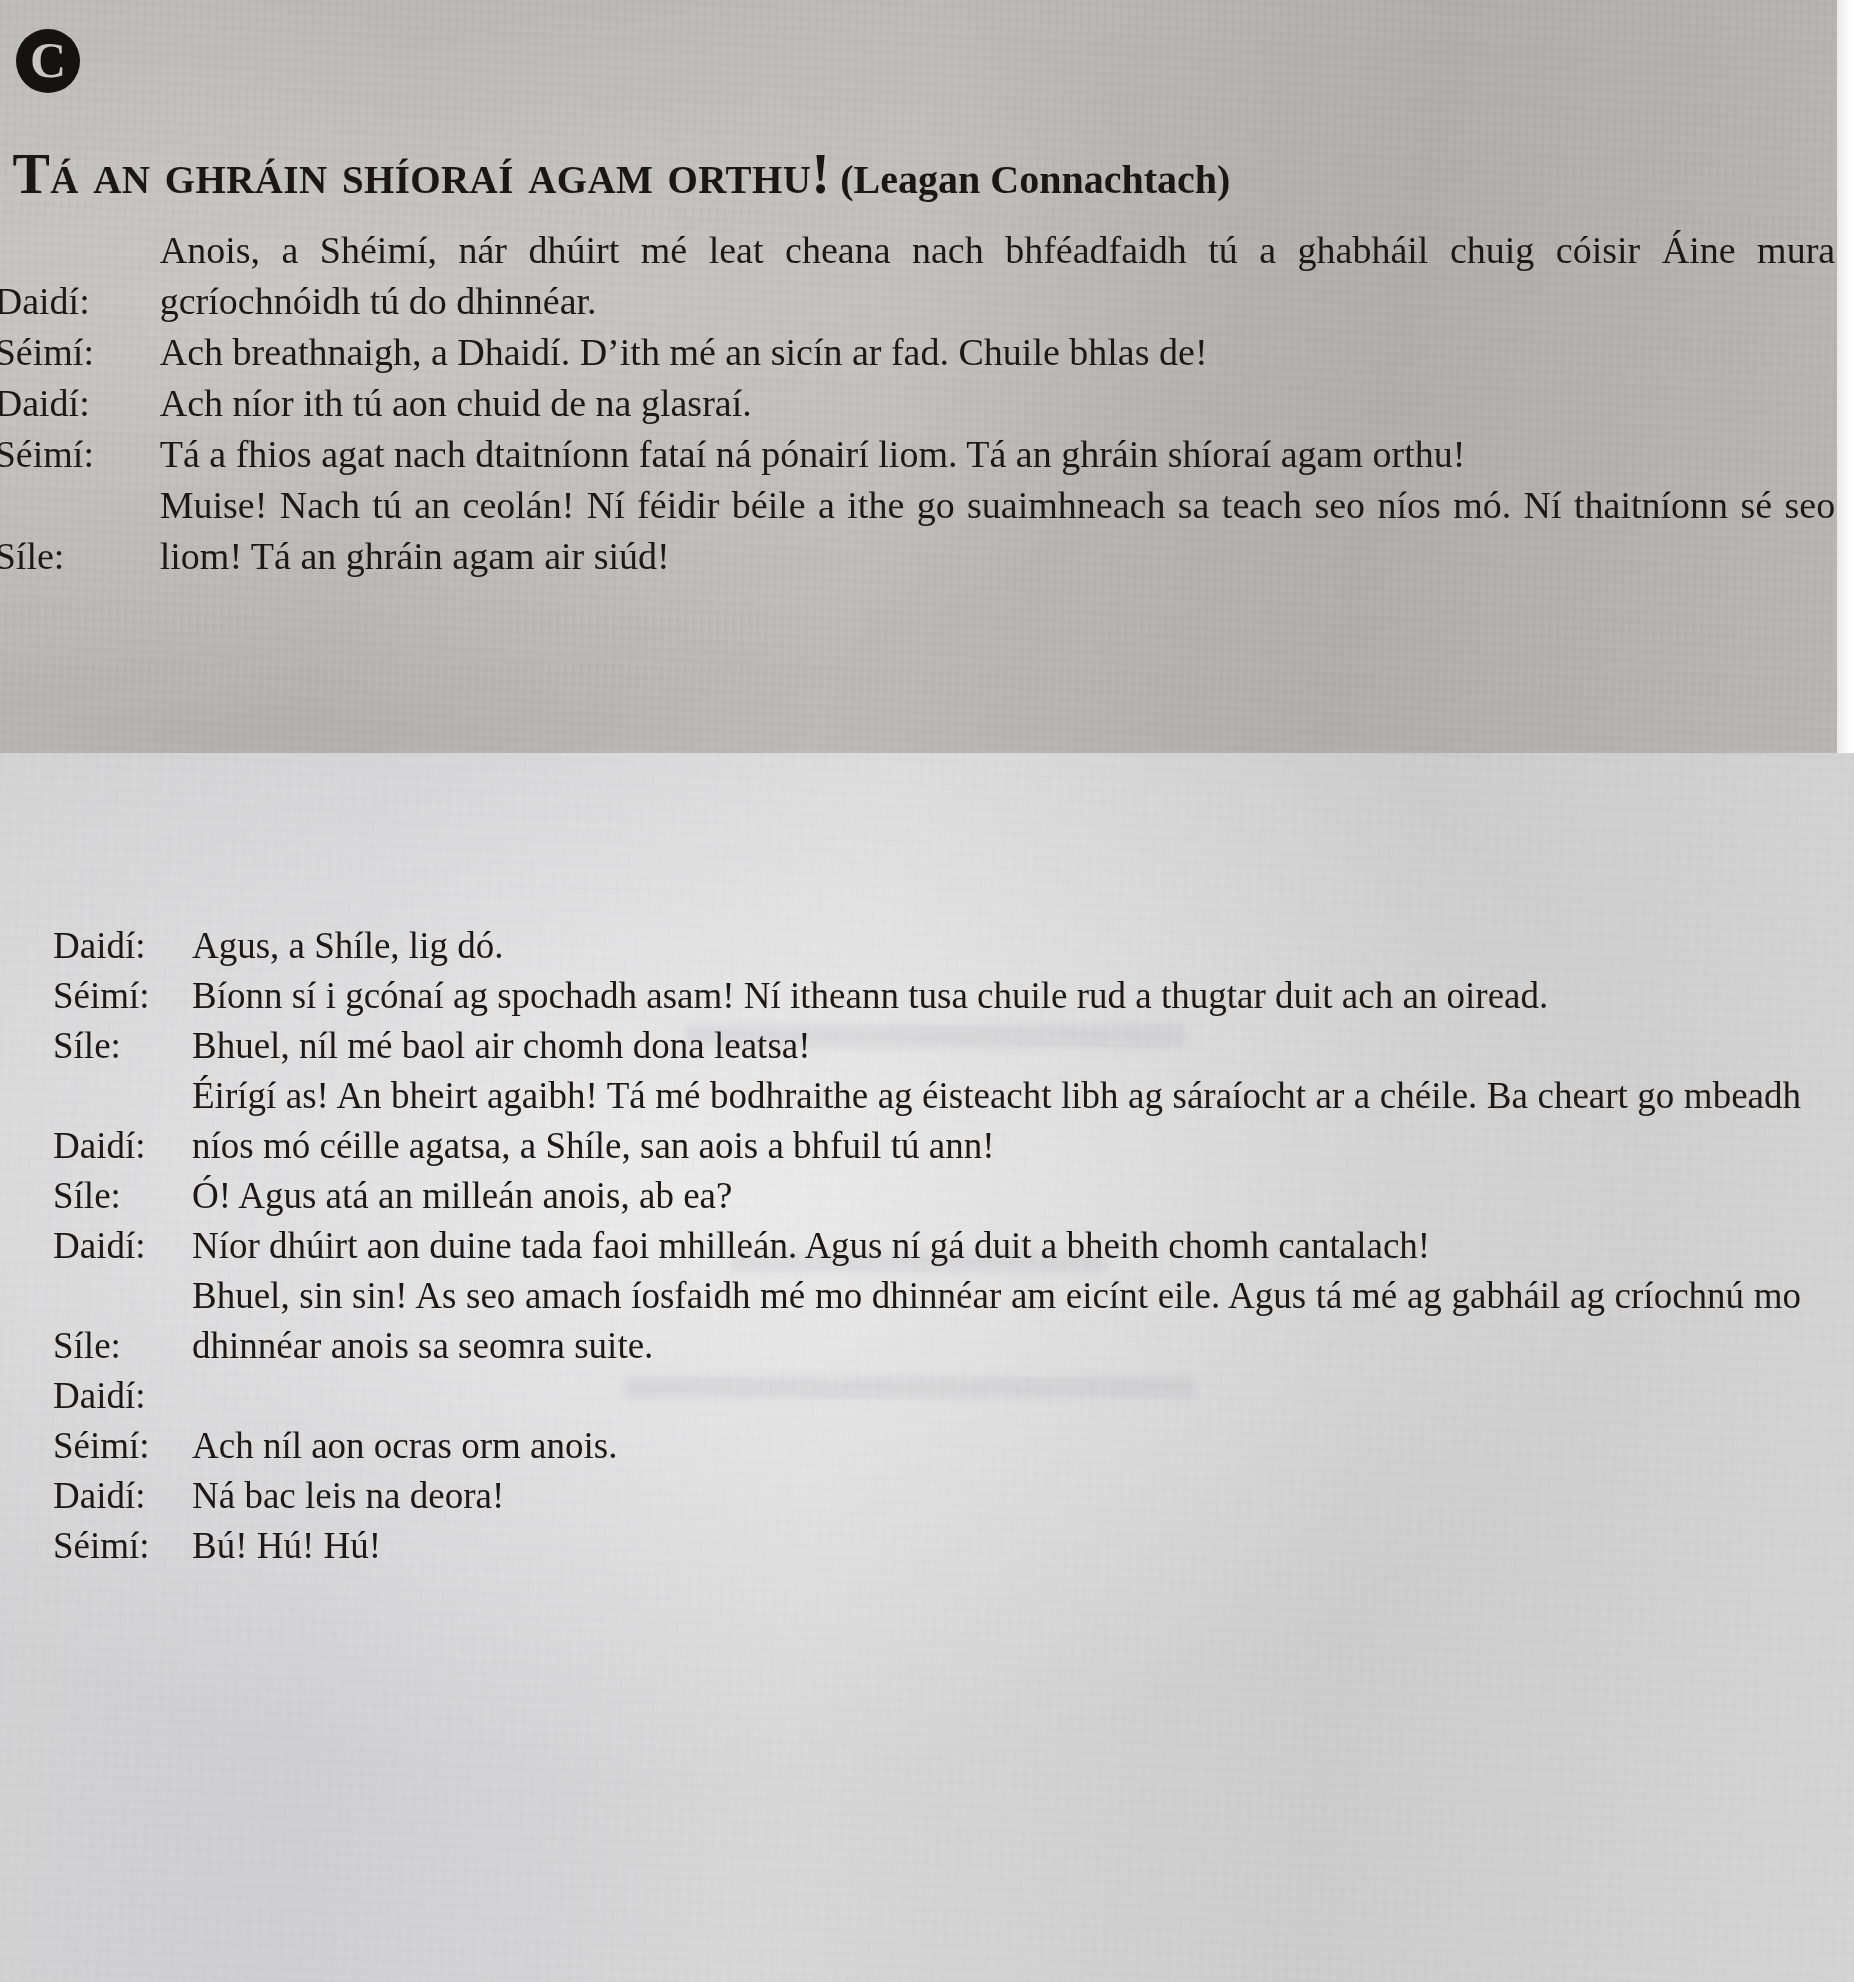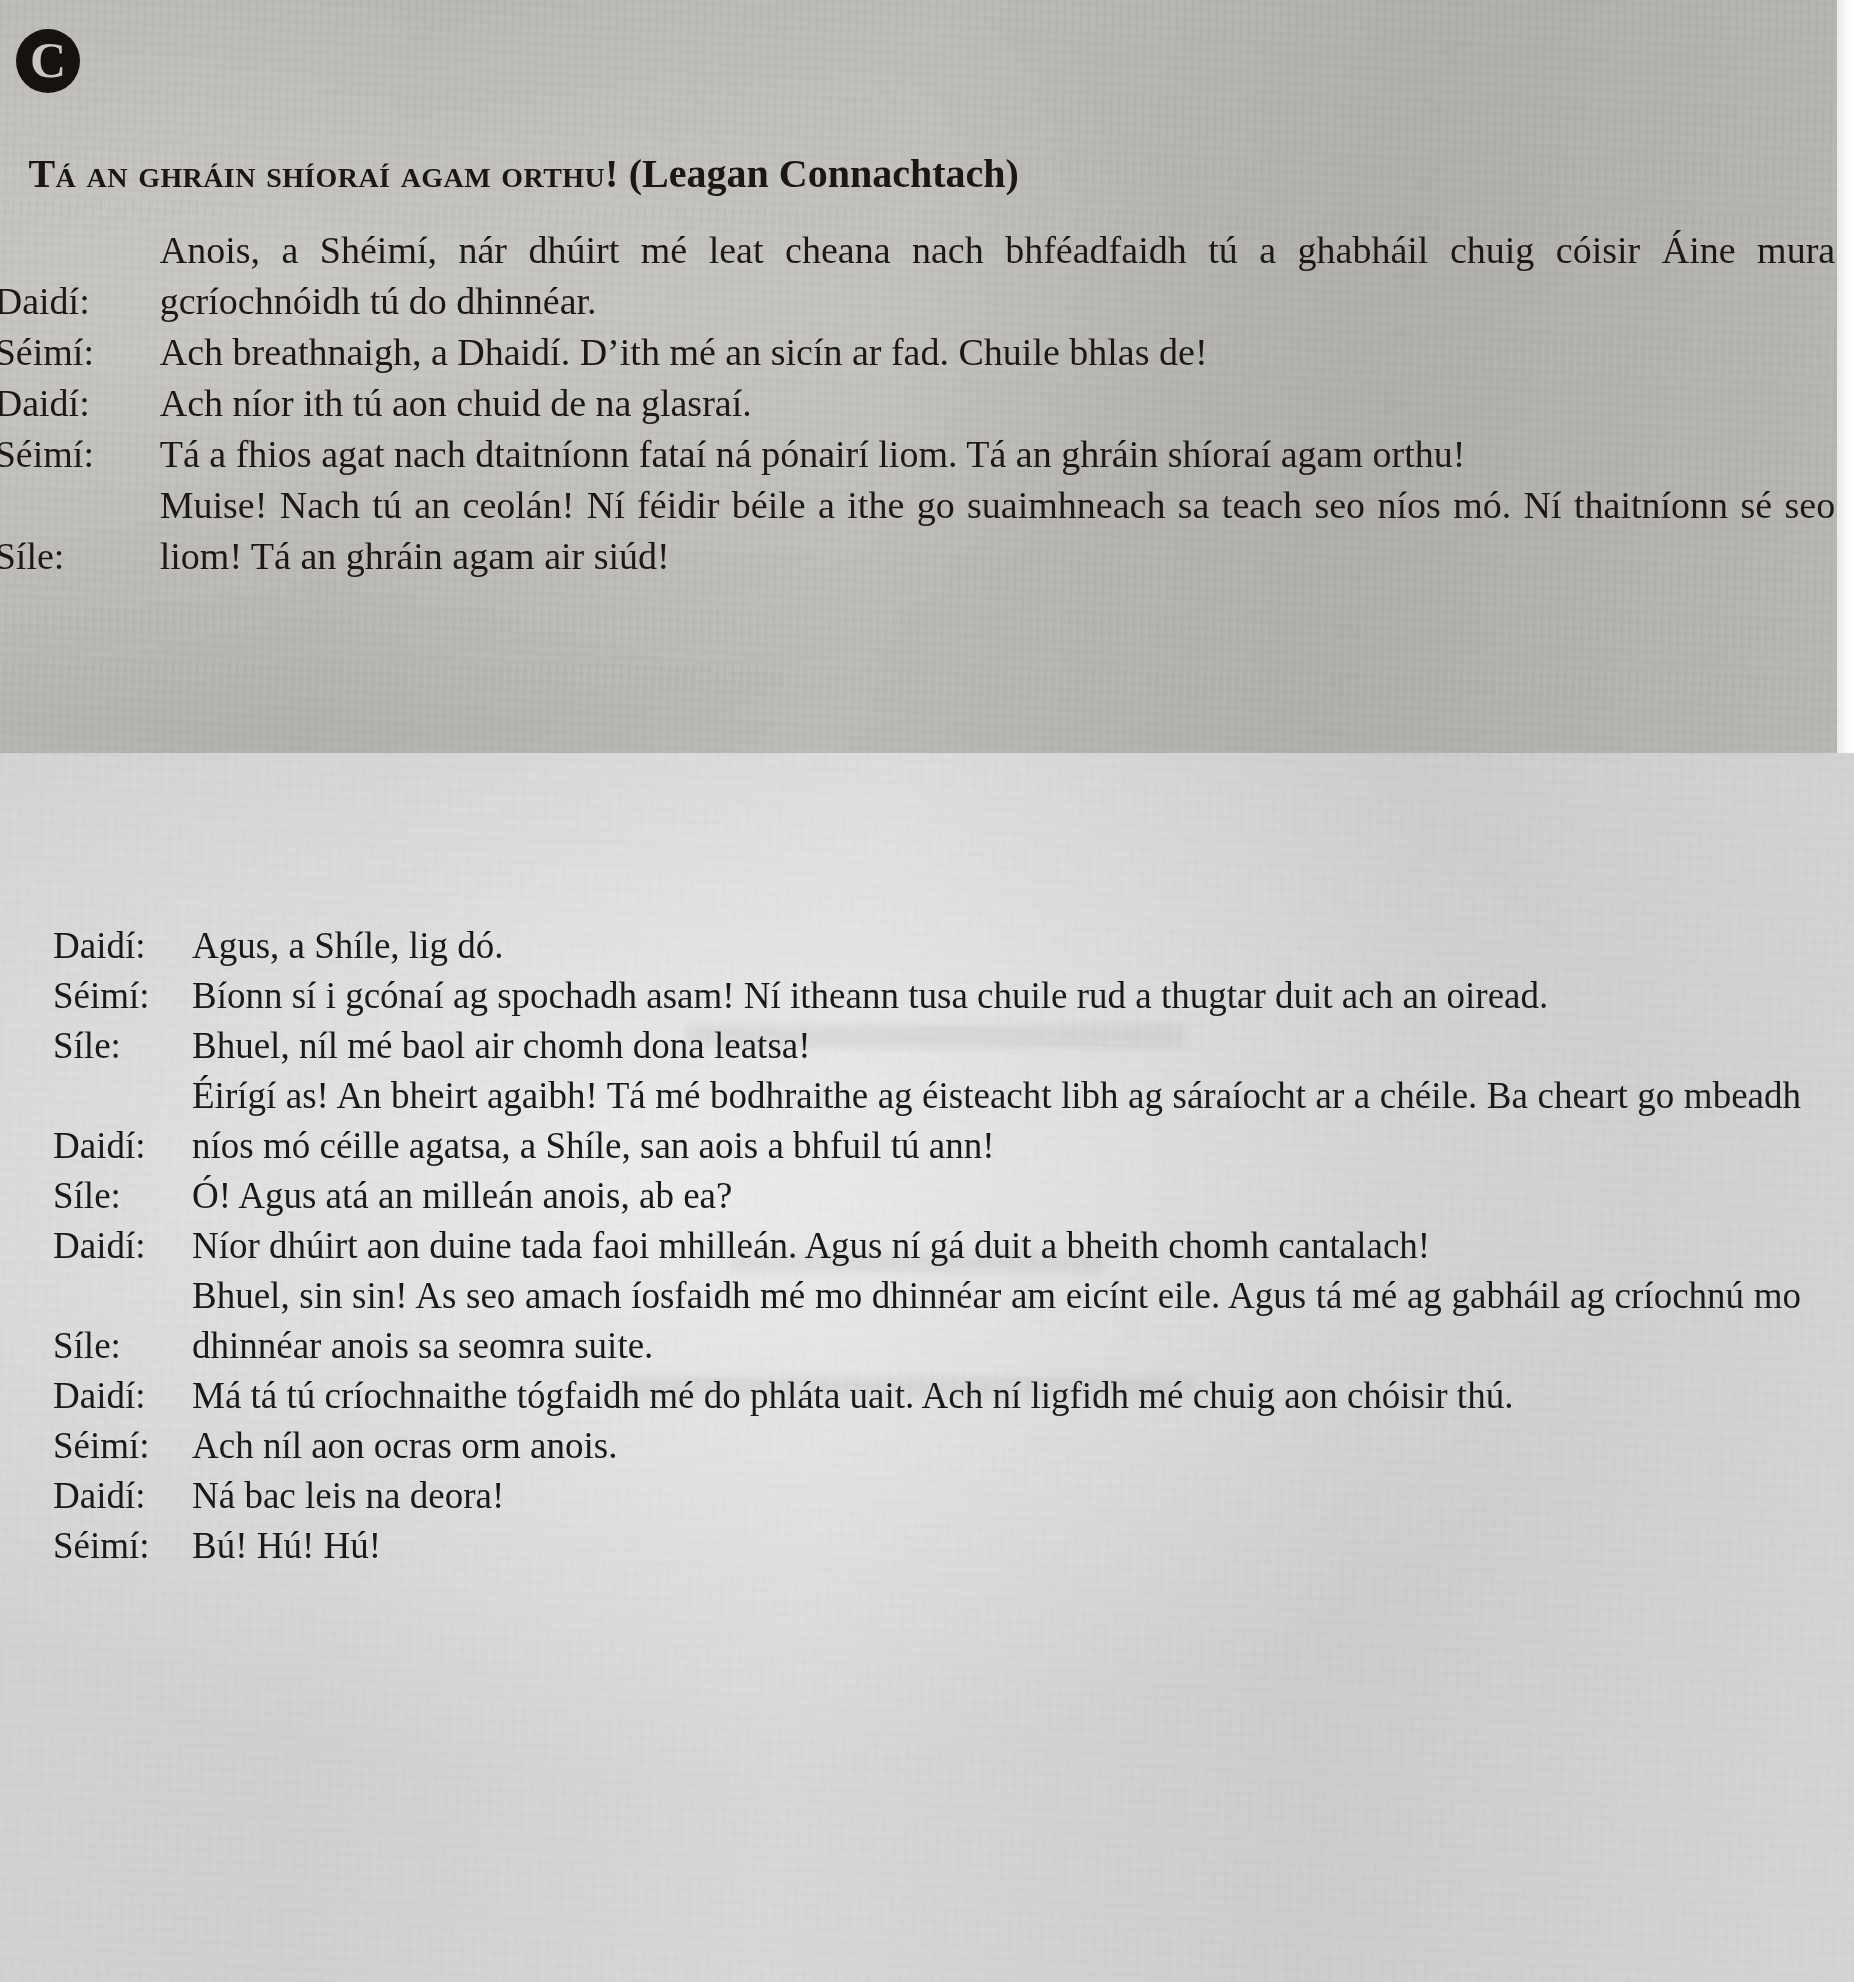--- a/index.html
+++ b/index.html
@@ -100,23 +100,22 @@
     top: 151px;
     width: 1800px;
     color: #1a1715;
     font-weight: 700;
     font-size: 40px;
     line-height: 46px;
     white-space: nowrap;
   }
   #heading .smallcaps {
     font-variant: small-caps;
-    font-size: 40px;
+    font-size: 56px;
     letter-spacing: 0.4px;
-    margin-left: 16px;
   }
   #heading .paren {
     font-size: 40px;
   }
 
   
   .dialogue {
     position: absolute;
     color: #1b1816;
   }
@@ -241,21 +240,20 @@
     <div class="line">
       <span class="speaker">Daidí:</span>
       <span class="speech">Níor dhúirt aon duine tada faoi mhilleán. Agus ní gá duit a bheith chomh cantalach!</span>
     </div>
     <div class="line">
       <span class="speaker">Síle:</span>
       <span class="speech">Bhuel, sin sin! As seo amach íosfaidh mé mo dhinnéar am eicínt eile. Agus tá mé ag gabháil ag críochnú mo dhinnéar anois sa seomra suite.</span>
     </div>
     <div class="line">
       <span class="speaker">Daidí:</span>
-      <span class="speech">Má tá tú críochnaithe tógfaidh mé do phláta uait. Ach ní ligfidh mé chuig aon chóisir thú.</span>
     </div>
     <div class="line">
       <span class="speaker">Séimí:</span>
       <span class="speech nojust">Ach níl aon ocras orm anois.</span>
     </div>
     <div class="line">
       <span class="speaker">Daidí:</span>
       <span class="speech nojust">Ná bac leis na deora!</span>
     </div>
     <div class="line">

